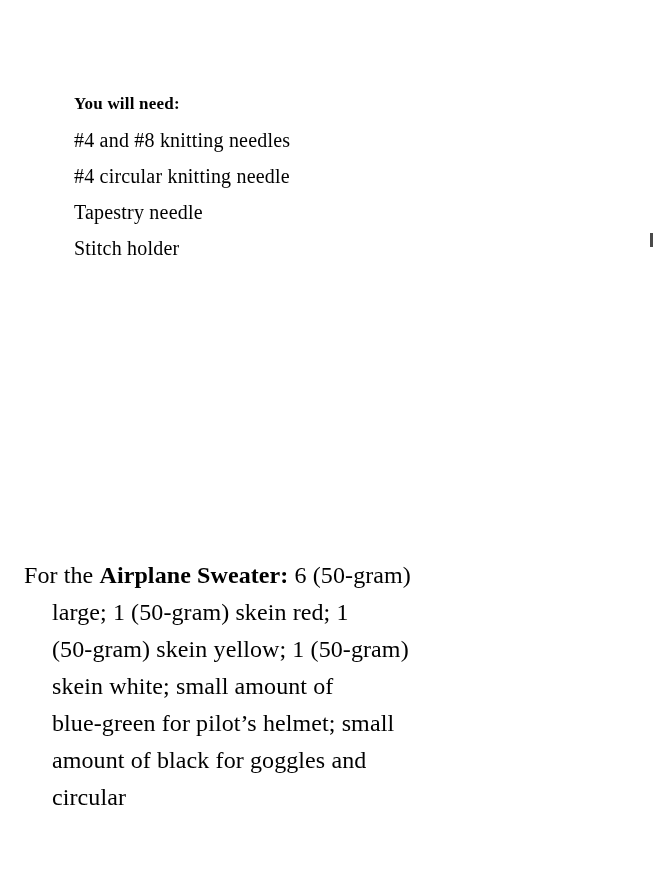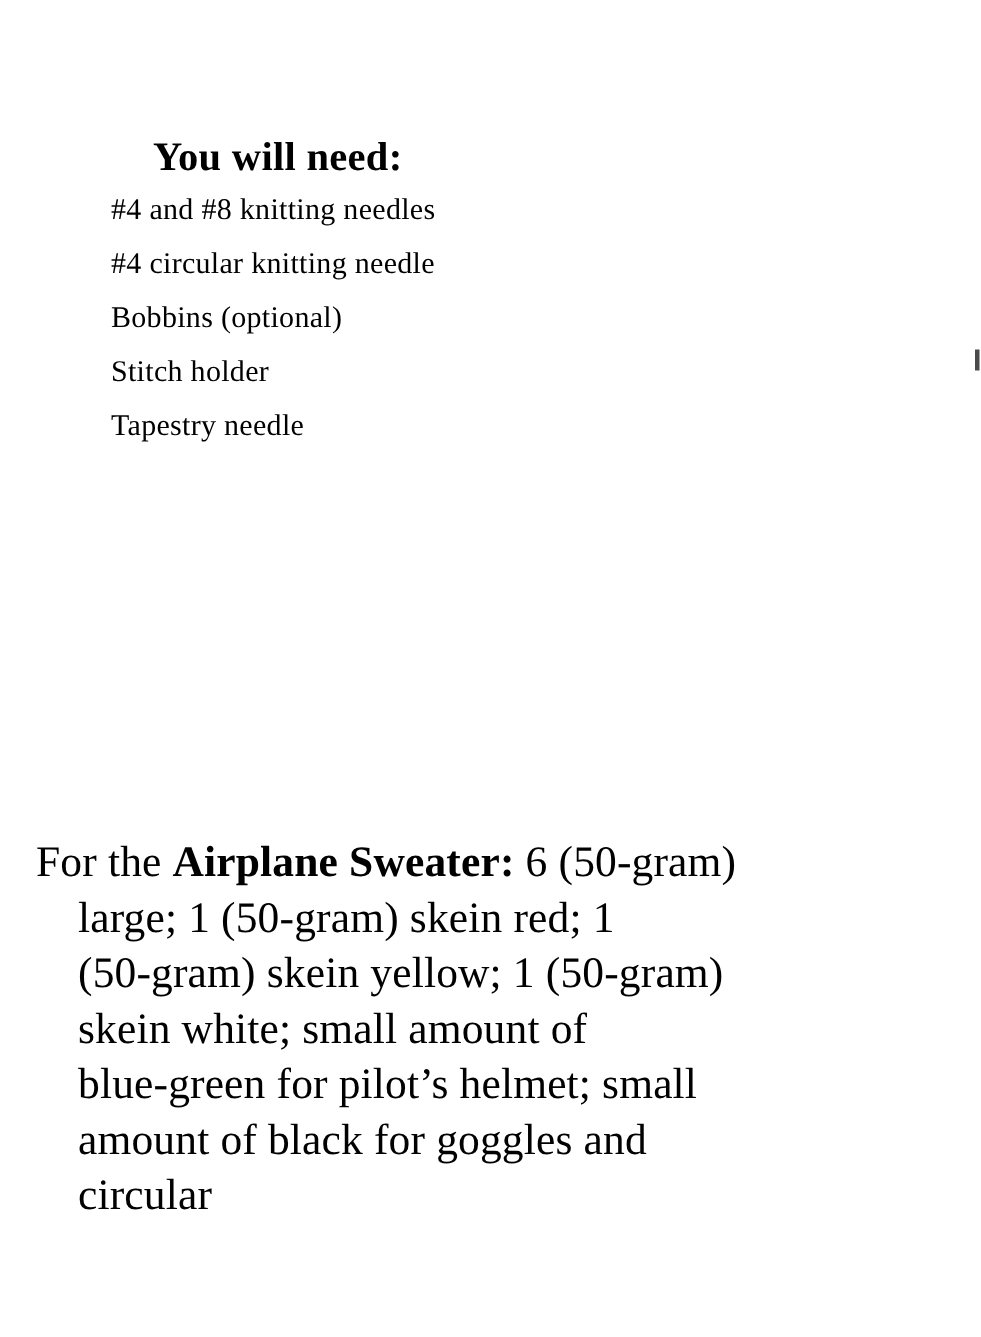--- a/index.html
+++ b/index.html
@@ -18,41 +18,40 @@
 
   
   #materials-block {
     position: absolute;
     left: 74px;
     top: 86px;
     width: 520px;
   }
   #materials-block .heading {
     font-weight: bold;
-    font-size: 27px;
+    font-size: 17px;
     line-height: 36px;
     letter-spacing: 0.2px;
-    margin-left: 28px;
   }
   #materials-block .item {
     font-size: 20px;
     line-height: 36px;
     letter-spacing: 0.2px;
     white-space: nowrap;
   }
 
   
   #yarn-block {
     position: absolute;
     left: 24px;
     top: 557px;
     width: 608px;
   }
   #yarn-paragraph {
-    font-size: 29px;
+    font-size: 24px;
     line-height: 37px;
     letter-spacing: 0.1px;
     text-indent: 0;
   }
   #yarn-paragraph .cont {
     display: block;
     padding-left: 28px;
   }
   #yarn-paragraph .first-line {
     display: block;
@@ -72,23 +71,22 @@
     opacity: 0.85;
   }
 </style>
 </head>
 <body>
 
 <div id="materials-block">
   <div class="heading">You will need:</div>
   <div class="item">#4 and #8 knitting needles</div>
   <div class="item">#4 circular knitting needle</div>
-  <div class="item">Bobbins (optional)</div>
+  <div class="item">Tapestry needle</div>
   <div class="item">Stitch holder</div>
-  <div class="item">Tapestry needle</div>
 </div>
 
 <div id="edge-mark"></div>
 
 <div id="yarn-block">
   <div id="yarn-paragraph">
     <span class="first-line">
       <span>For the </span><b>Airplane Sweater:</b> <span>6 (50-gram)</span>
     </span>
     <span class="cont">large; 1 (50-gram) skein red; 1</span>

